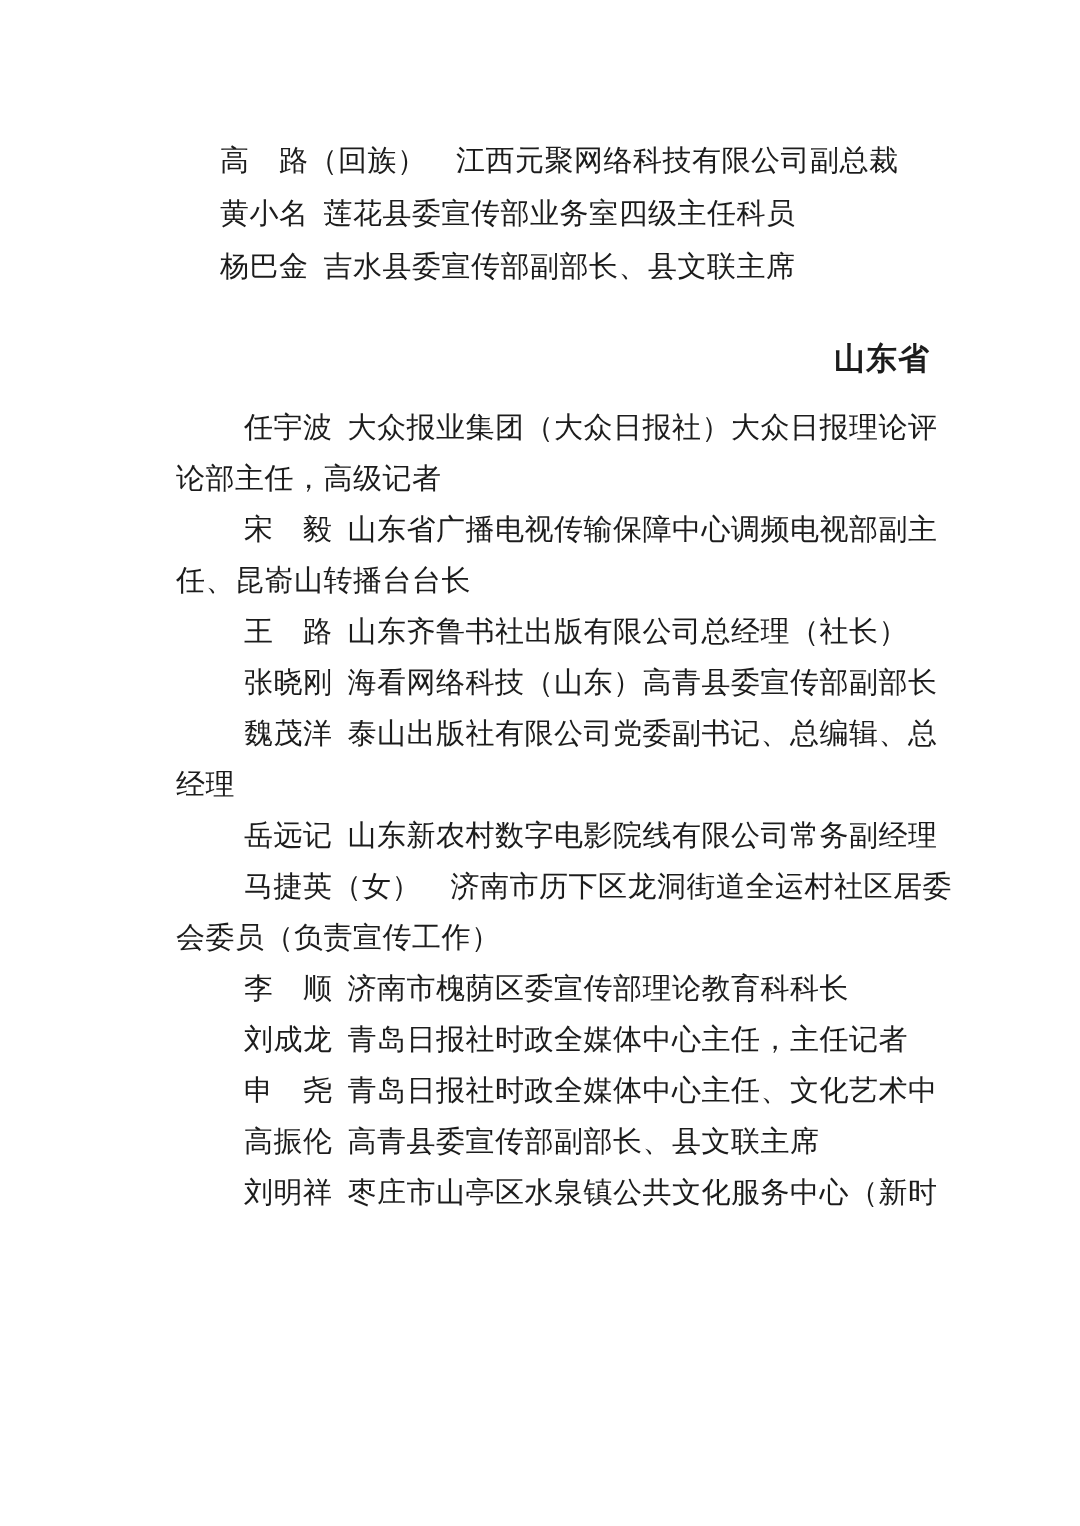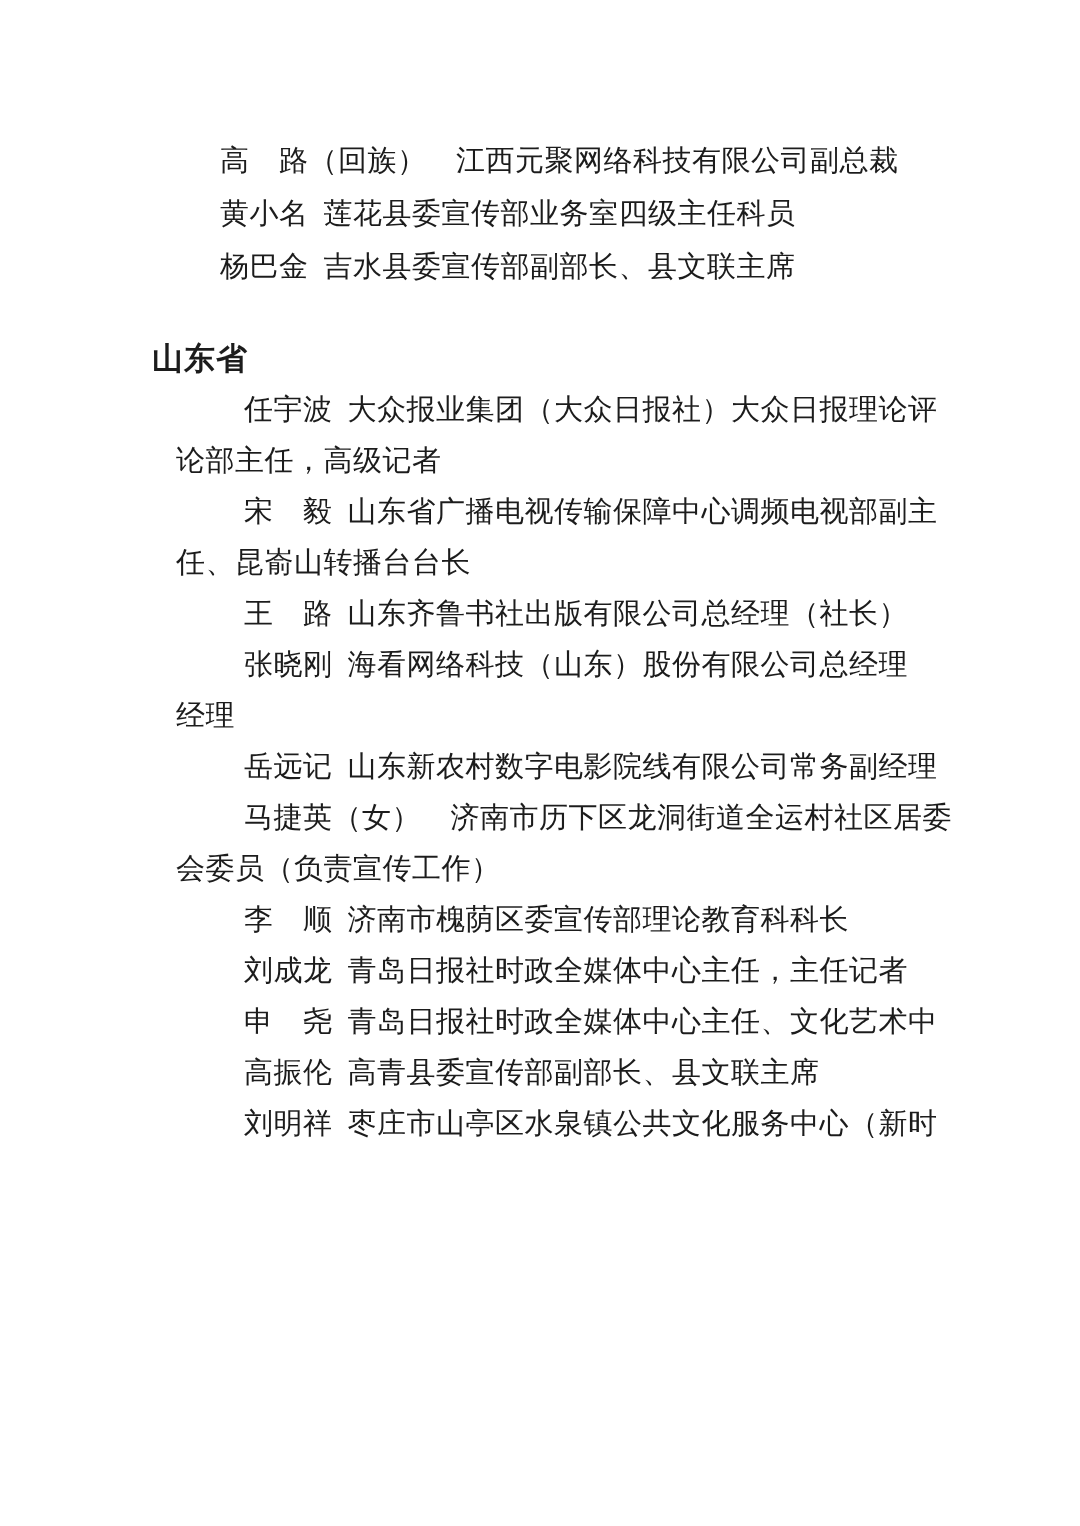--- a/index.html
+++ b/index.html
@@ -33,24 +33,25 @@
     line-height: 51px;
     height: 51px;
     margin-left: 24px;
   }
   .line.indent {
     padding-left: 68px;
   }
   .section-header {
     font-size: 31px;
     font-weight: bold;
-    text-align: left;
+    text-align: right;
     line-height: 51px;
     height: 51px;
     margin-top: 40px;
+    margin-bottom: 18px;
     letter-spacing: 1px;
   }
   .page-number {
     position: absolute;
     left: 0;
     top: 1392px;
     width: 100%;
     text-align: center;
     font-family: "Liberation Serif", "DejaVu Serif", serif;
     font-size: 26px;
@@ -86,21 +87,22 @@
     <div class="line indent">杨巴金 吉水县委宣传部副部长、县文联主席</div>
 
     <div class="section-header">山东省</div>
 
     <div class="section">
       <div class="line indent">任宇波 大众报业集团（大众日报社）大众日报理论评</div>
       <div class="line">论部主任，高级记者</div>
       <div class="line indent">宋　毅 山东省广播电视传输保障中心调频电视部副主</div>
       <div class="line">任、昆嵛山转播台台长</div>
       <div class="line indent">王　路 山东齐鲁书社出版有限公司总经理（社长）</div>
-      <div class="line indent">张晓刚 海看网络科技（山东）股份有限公司总经理</div>
+      <div class="line indent">张晓刚 海看网络科技（山东）高青县委宣传部副部长</div>
+      <div class="line indent">魏茂洋 泰山出版社有限公司党委副书记、总编辑、总</div>
       <div class="line">经理</div>
       <div class="line indent">岳远记 山东新农村数字电影院线有限公司常务副经理</div>
       <div class="line indent">马捷英（女）　济南市历下区龙洞街道全运村社区居委</div>
       <div class="line">会委员（负责宣传工作）</div>
       <div class="line indent">李　顺 济南市槐荫区委宣传部理论教育科科长</div>
       <div class="line indent">刘成龙 青岛日报社时政全媒体中心主任，主任记者</div>
       <div class="line indent">申　尧 青岛日报社时政全媒体中心主任、文化艺术中</div>
       <div class="line indent">高振伦 高青县委宣传部副部长、县文联主席</div>
       <div class="line indent">刘明祥 枣庄市山亭区水泉镇公共文化服务中心（新时</div>
     </div>

